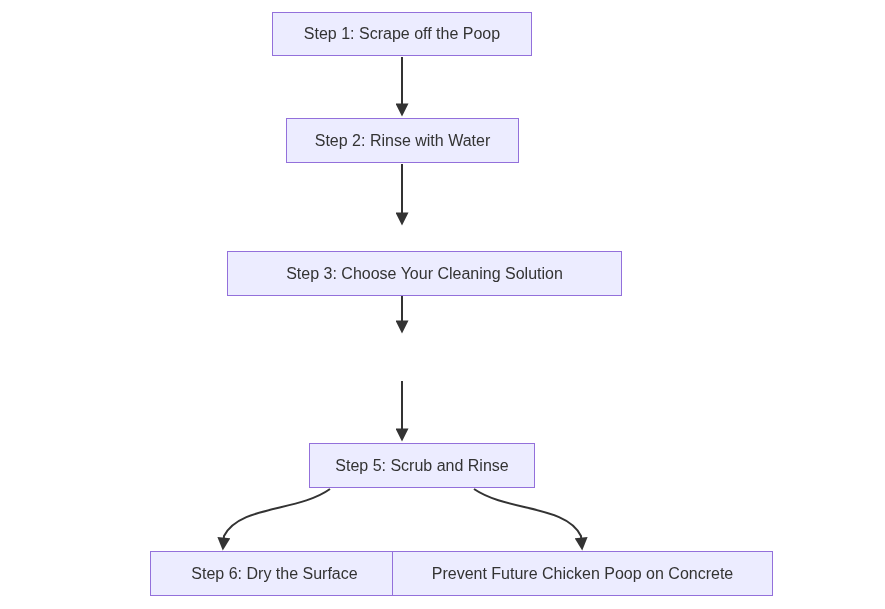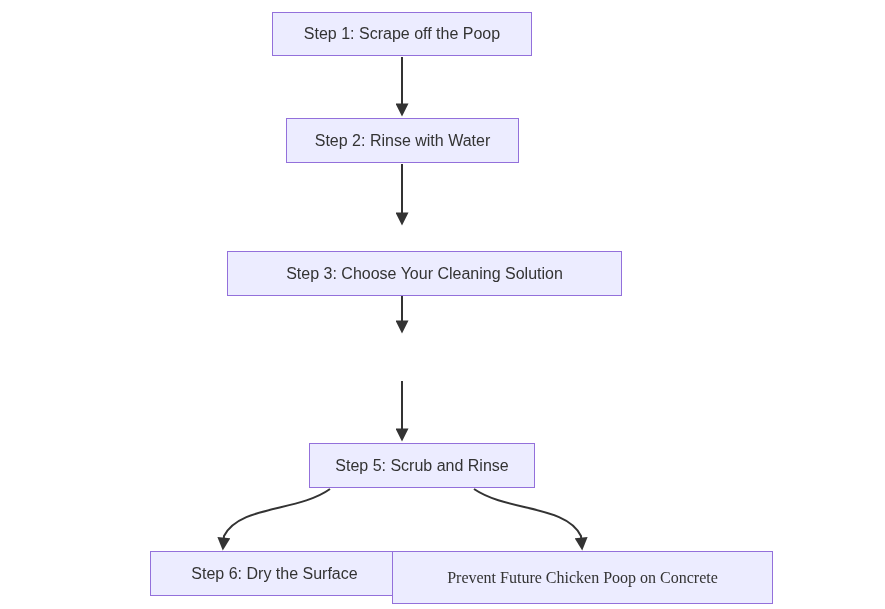--- a/index.html
+++ b/index.html
@@ -41,21 +41,21 @@
     text-align: center;
     white-space: nowrap;
   }
   
   .node-step1   { left: 272px; top: 12px;  width: 260px; height: 44px; }
   .node-step2   { left: 286px; top: 118px; width: 233px; height: 45px; text-align: right; }
   .node-step3   { left: 227px; top: 227px; width: 395px; height: 45px; margin-top: 24px; }
   .node-step4   { left: 257px; top: 335px; width: 290px; height: 45px; }
   .node-step5   { left: 289px; top: 443px; width: 226px; height: 45px; margin-left: 20px; }
   .node-step6   { left: 110px; top: 551px; width: 249px; height: 45px; margin-left: 40px; }
-  .node-prevent { left: 392px; top: 551px; width: 381px; height: 53px; font-family: Liberation Serif, serif; }
+  .node-prevent { left: 392px; top: 551px; width: 381px; height: 45px; }
 </style>
 </head>
 <body>
 
 <div class="canvas">
 
   <svg class="edges-layer" width="885" height="609" viewBox="0 0 885 609" xmlns="http://www.w3.org/2000/svg">
     <defs>
       <marker id="arrowhead" viewBox="0 0 10 10" refX="8" refY="5" markerUnits="userSpaceOnUse" markerWidth="15" markerHeight="13" orient="auto">
         <path d="M0,0 L10,5 L0,10 z" fill="#333333"></path>

